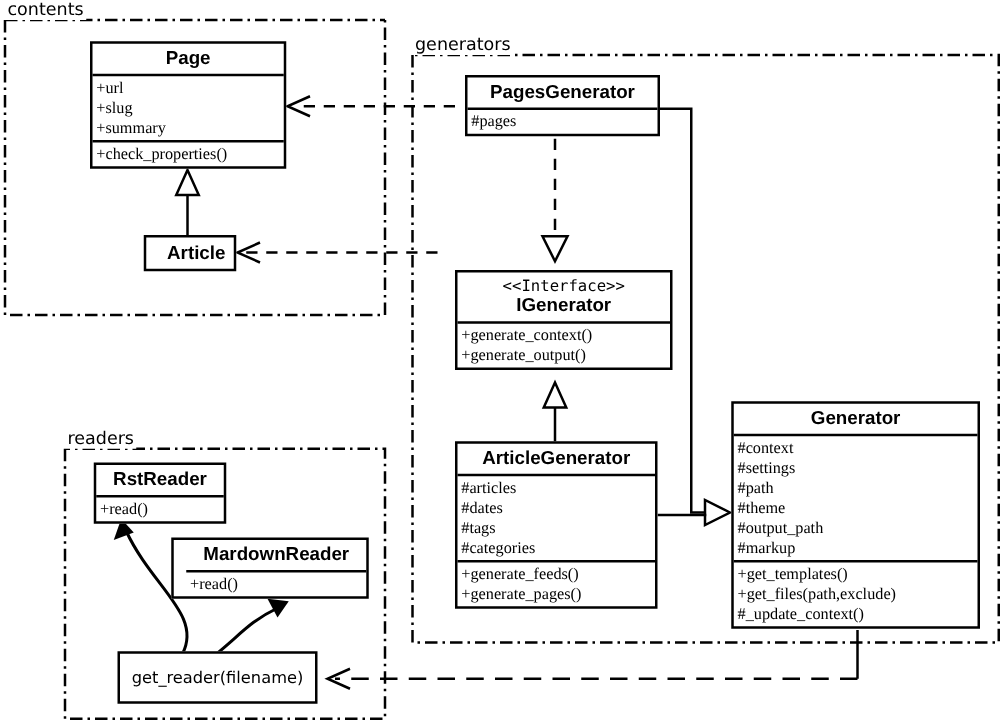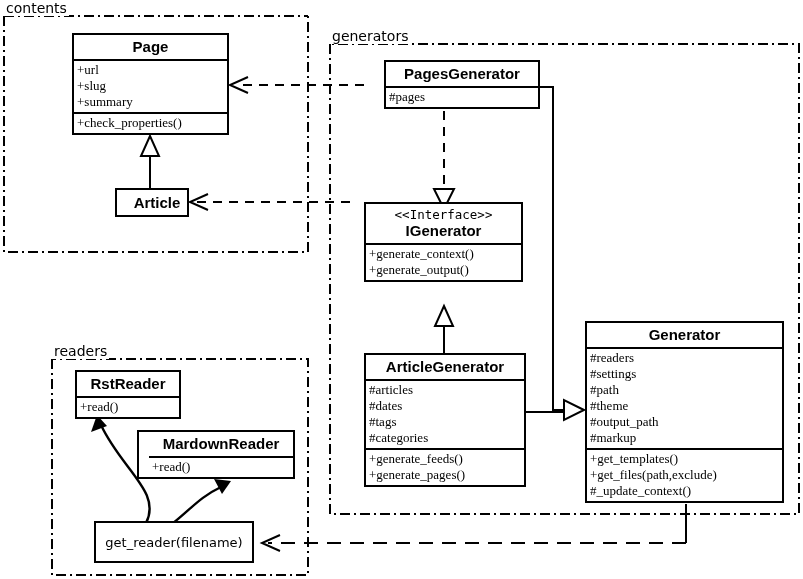--- a/index.html
+++ b/index.html
@@ -179,28 +179,28 @@
     </div>
     <div class="cls-compartment cls-sep">
       <div>+check_properties()</div>
     </div>
   </div>
 
   <div class="cls" style="left:115px; top:188px; width:74px; height:29px;">
     <div class="cls-name" style="padding:4px 6px 4px 16px;">Article</div>
   </div>
 
-  <div class="cls" style="left:384px; top:60px; width:156px;">
+  <div class="cls" style="left:372px; top:60px; width:156px;">
     <div class="cls-name">PagesGenerator</div>
     <div class="cls-compartment cls-sep">
       <div>#pages</div>
     </div>
   </div>
 
-  <div class="cls" style="left:364px; top:202px; width:159px;">
+  <div class="cls" style="left:364px; top:216px; width:174px;">
     <div class="cls-stereo">&lt;&lt;Interface&gt;&gt;</div>
     <div class="cls-name" style="padding-top:0px;">IGenerator</div>
     <div class="cls-compartment cls-sep">
       <div>+generate_context()</div>
       <div>+generate_output()</div>
     </div>
   </div>
 
   <div class="cls" style="left:364px; top:353px; width:162px;">
     <div class="cls-name">ArticleGenerator</div>
@@ -212,21 +212,21 @@
     </div>
     <div class="cls-compartment cls-sep">
       <div>+generate_feeds()</div>
       <div>+generate_pages()</div>
     </div>
   </div>
 
   <div class="cls" style="left:585px; top:321px; width:199px;">
     <div class="cls-name">Generator</div>
     <div class="cls-compartment cls-sep">
-      <div>#readers</div>
+      <div>#context</div>
       <div>#settings</div>
       <div>#path</div>
       <div>#theme</div>
       <div>#output_path</div>
       <div>#markup</div>
     </div>
     <div class="cls-compartment cls-sep">
       <div>+get_templates()</div>
       <div>+get_files(path,exclude)</div>
       <div>#_update_context()</div>

